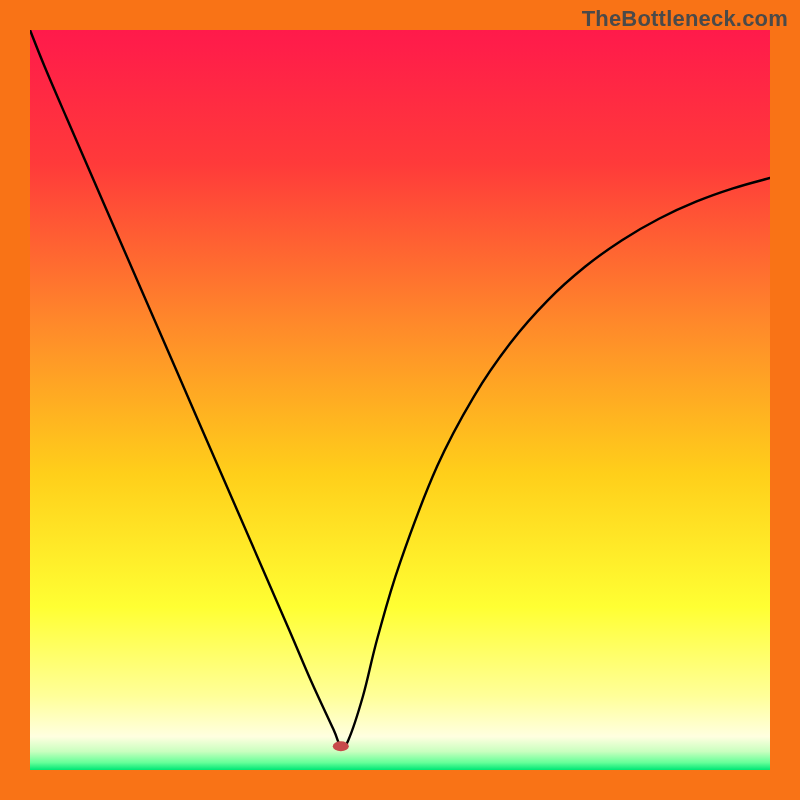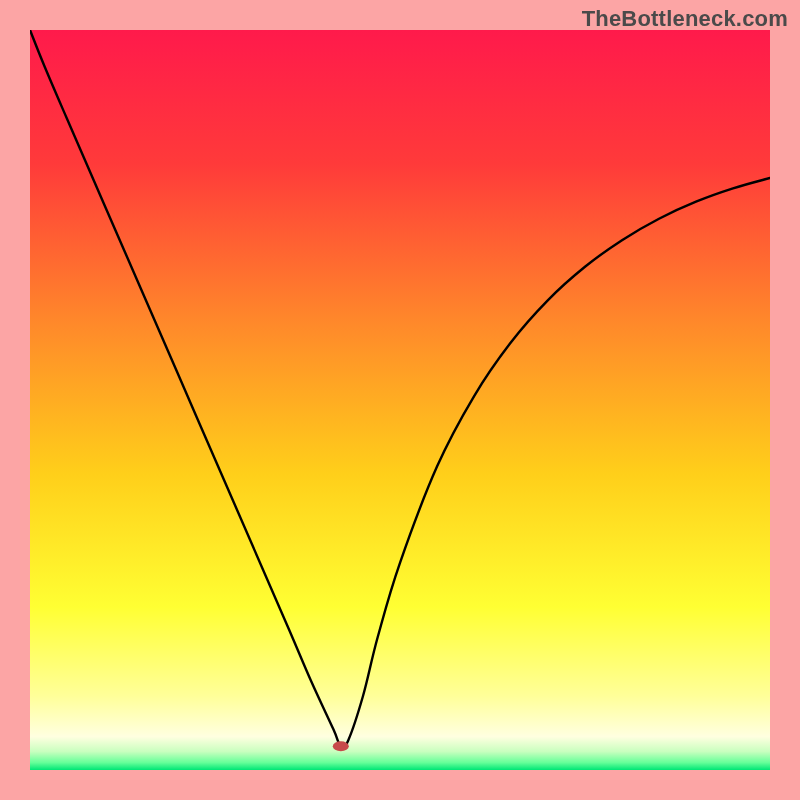--- a/index.html
+++ b/index.html
@@ -9,21 +9,21 @@
     height: 800px;
     background: #000;
     overflow: hidden;
     font-family: Arial, Helvetica, sans-serif;
   }
   .frame {
     position: absolute;
     top: 0; left: 0;
     width: 800px;
     height: 800px;
-    background: #fca5a5;
+    background: #f97316;
   }
   .plot {
     position: absolute;
     top: 30px;
     left: 30px;
     width: 740px;
     height: 740px;
   }
   .watermark {
     position: absolute;

